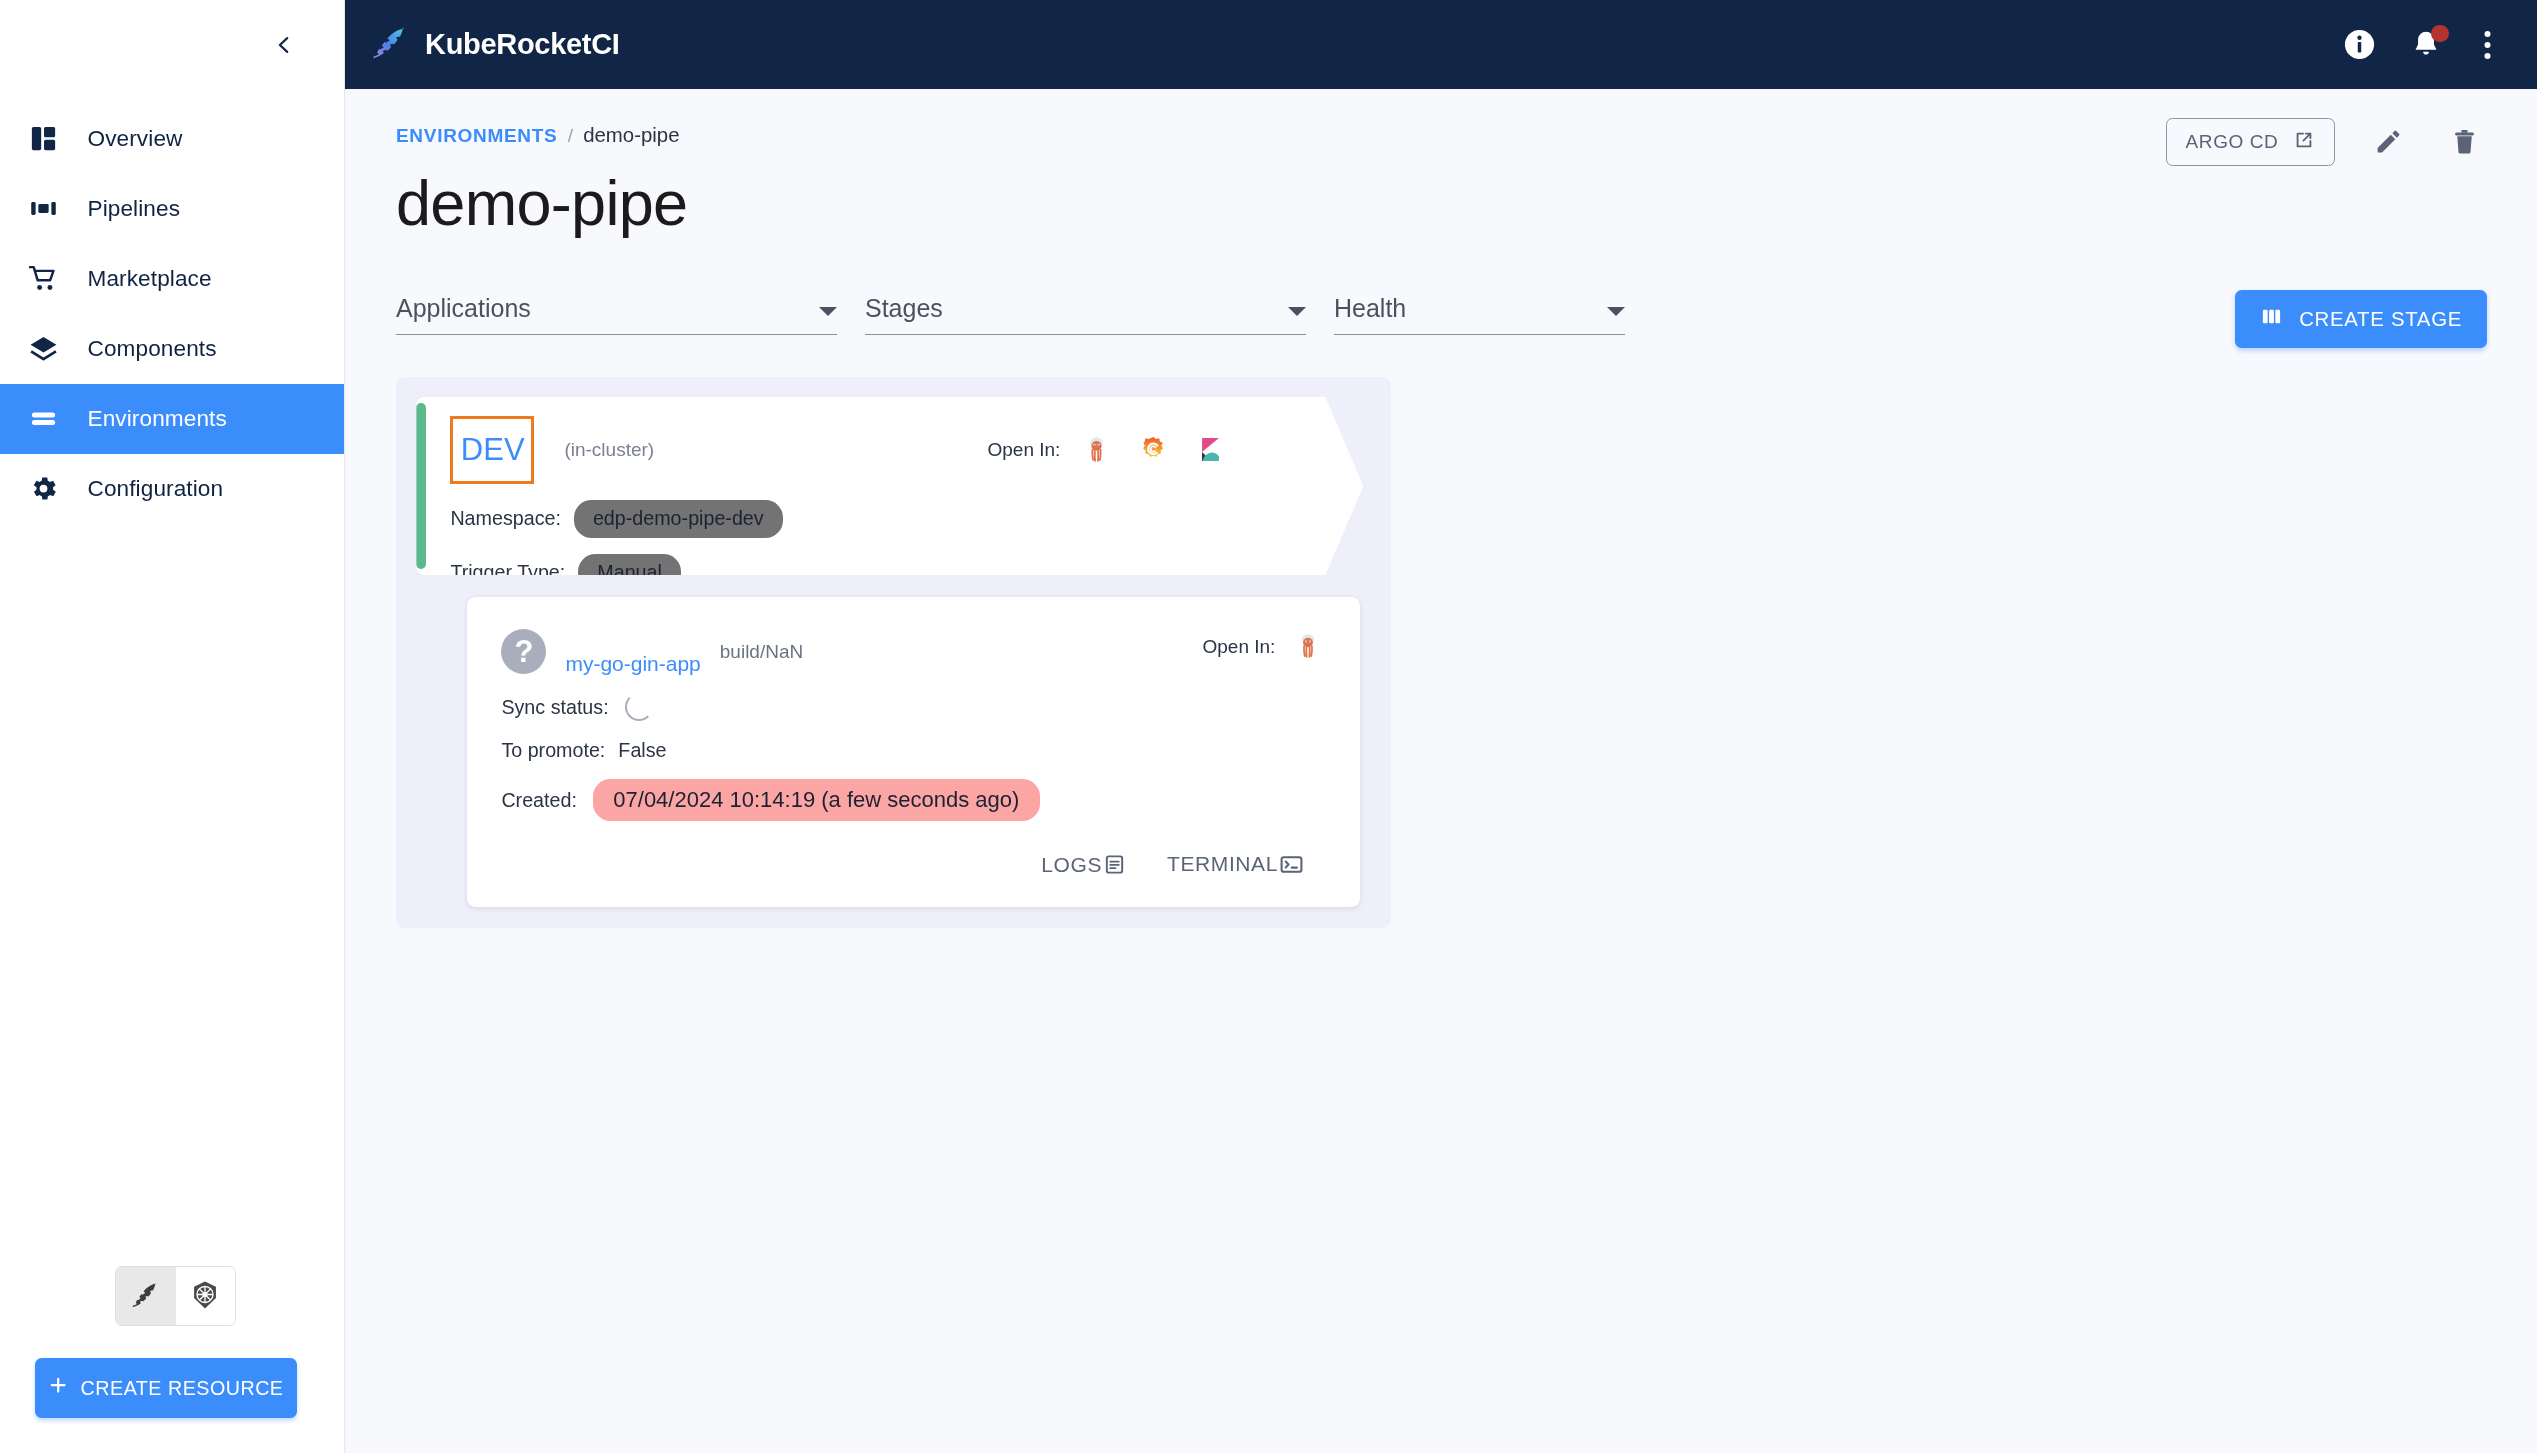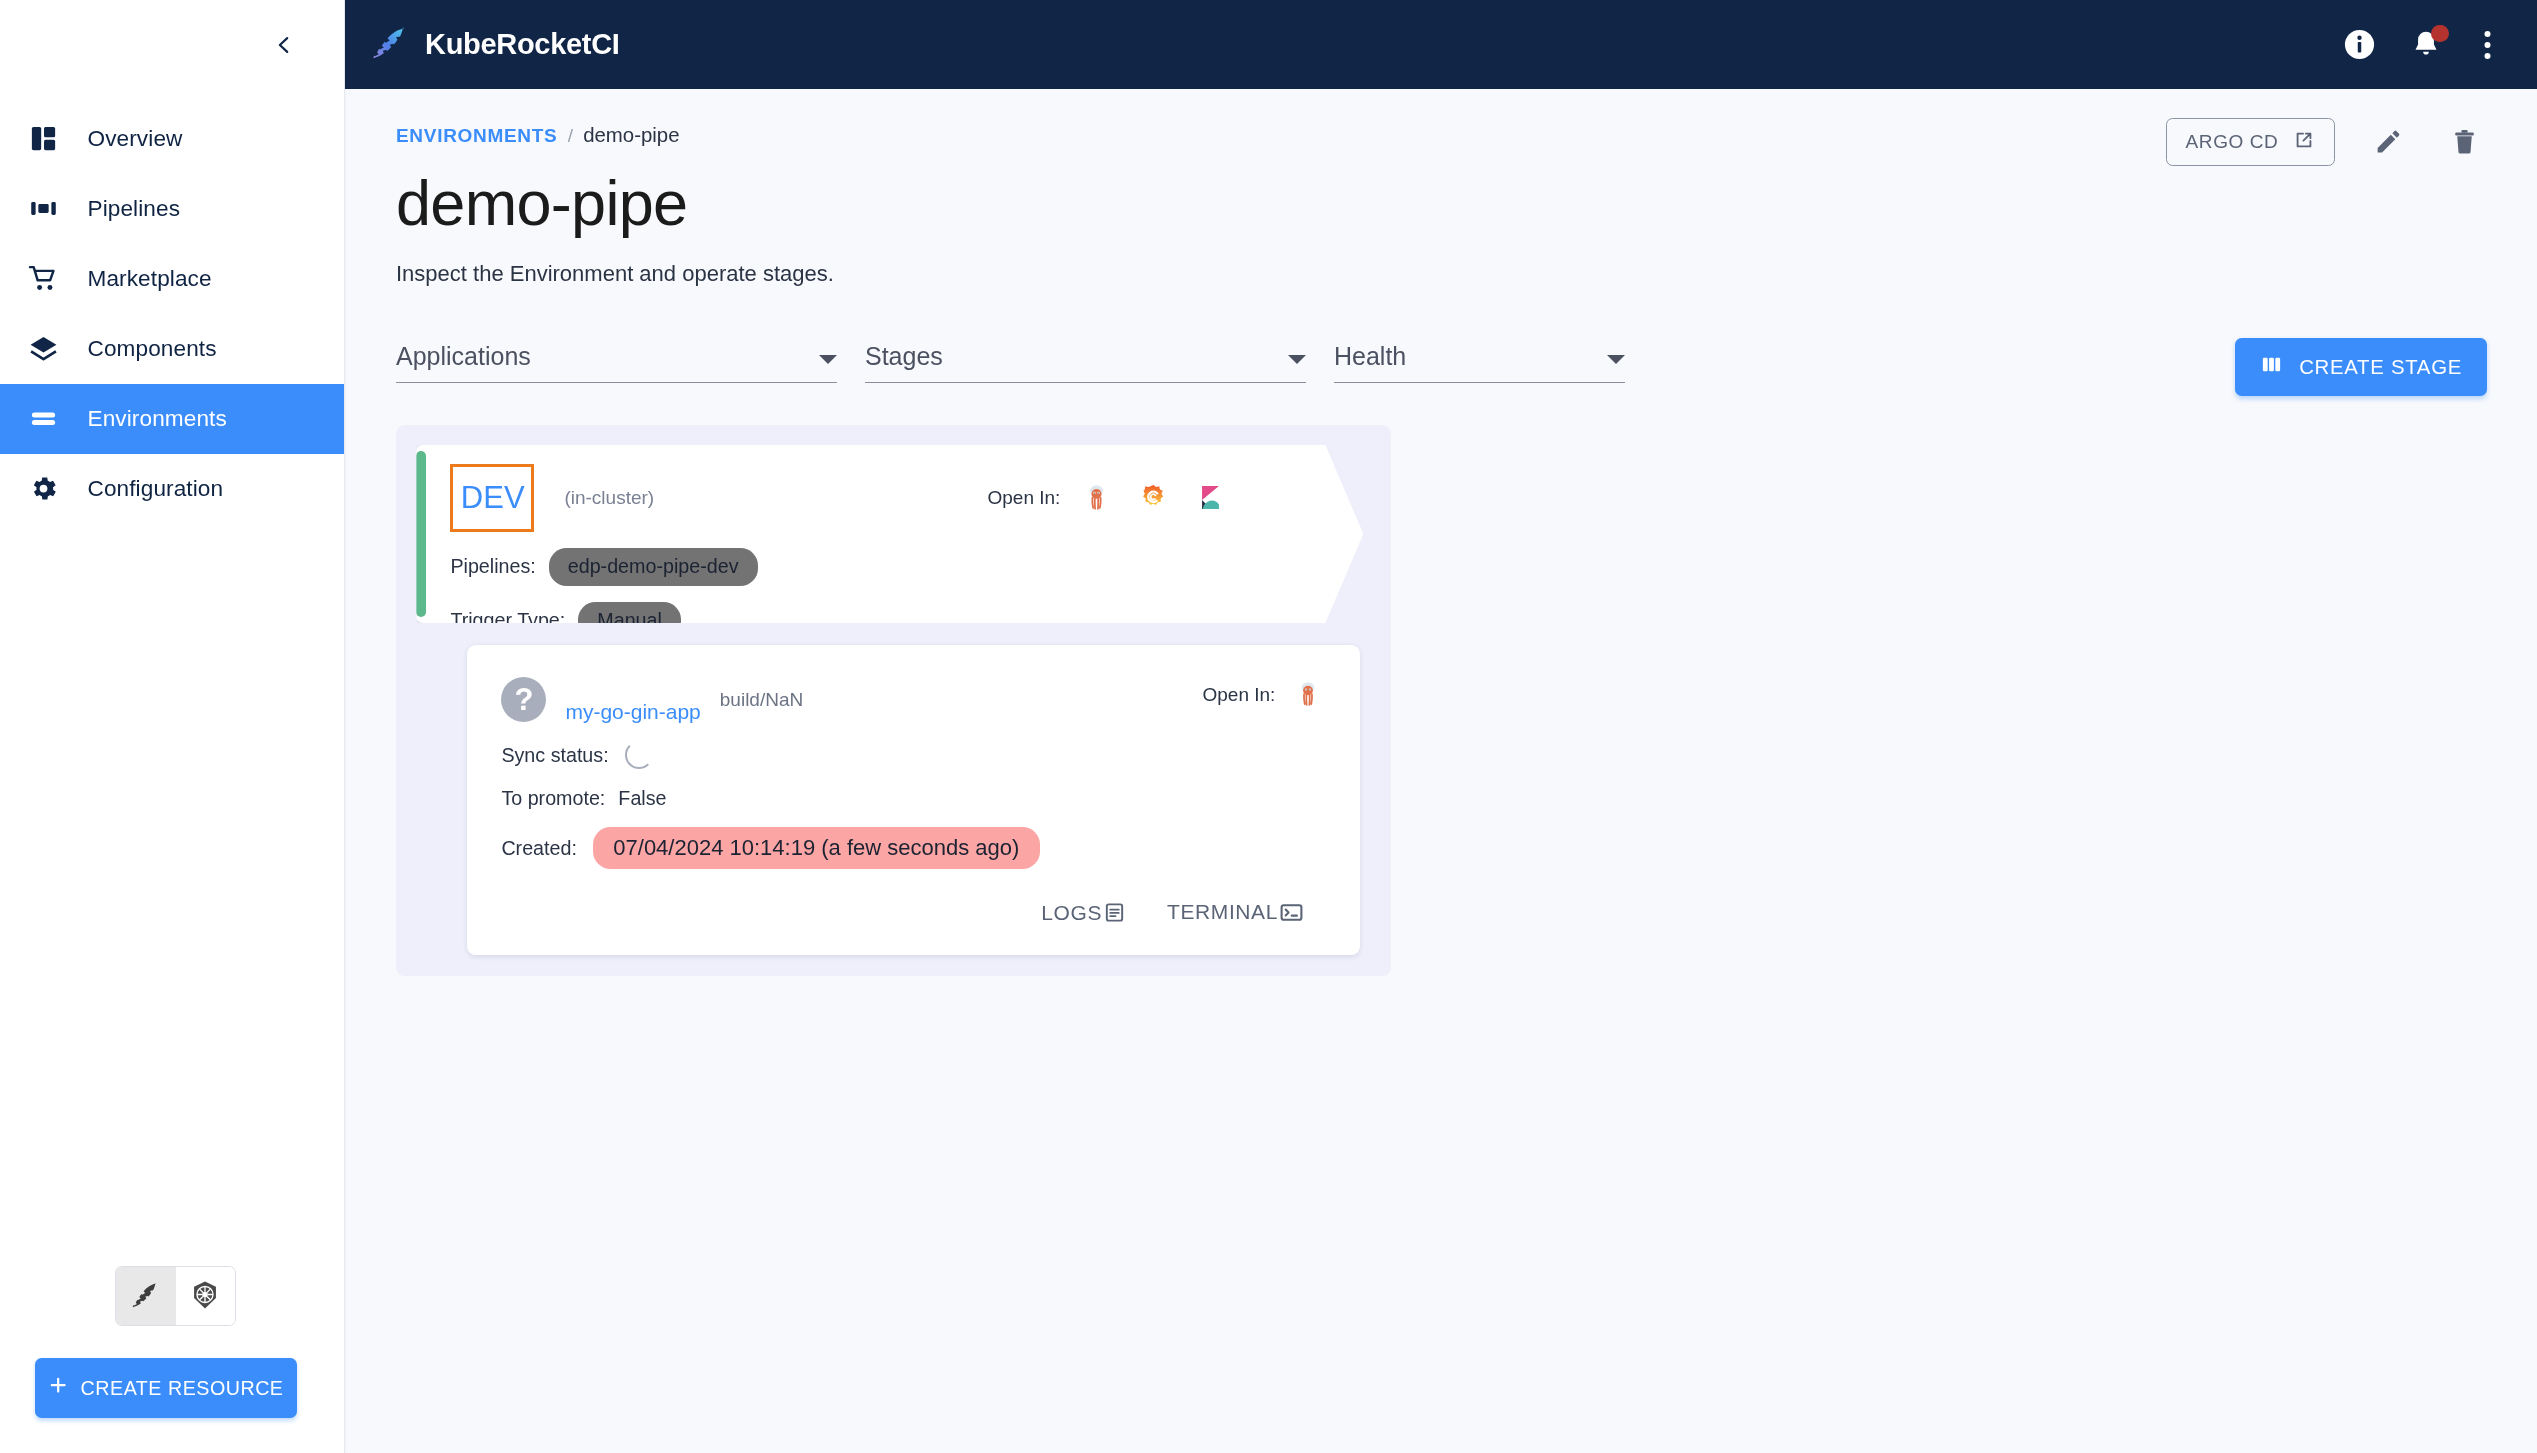--- a/index.html
+++ b/index.html
@@ -387,21 +387,20 @@
 
     <div class="content">
 
       <div class="breadcrumb">
         <span class="bc-link">ENVIRONMENTS</span>
         <span class="bc-sep">/</span>
         <span class="bc-current">demo-pipe</span>
       </div>
 
       <h1 class="page-title">demo-pipe</h1>
-      <p class="page-subtitle">Inspect the Environment and operate stages.</p>
 
       <div class="header-actions">
         <button class="argocd-btn">
           <span>ARGO CD</span>
           <span>
             <svg width="22" height="22" viewBox="0 0 24 24">
               <path d="M5 5h6M5 5v14h14v-6" fill="none" stroke="#5b6476" stroke-width="2" stroke-linecap="round" stroke-linejoin="round"></path>
               <path d="M19 5h-5M19 5v5M19 5l-7.6 7.6" fill="none" stroke="#5b6476" stroke-width="2" stroke-linecap="round" stroke-linejoin="round"></path>
             </svg>
           </span>
@@ -503,21 +502,21 @@
                   <svg width="29" height="29" viewBox="0 0 24 24">
                     <polygon points="5,2.5 19,2.5 5,14" fill="#e34a8a"></polygon>
                     <polygon points="5,14 5,21.5 12.4,21.5" fill="#2c2f45"></polygon>
                     <path d="M19 21.5H5.6c.6-4 3.9-7 7.6-7 2.3 0 4.4 1.2 5.8 3.2z" fill="#4cb5ac"></path>
                   </svg>
                 </span>
               </span>
             </div>
 
             <div class="kv-row">
-              <span class="kv-key">Pipelines:</span>
+              <span class="kv-key">Namespace:</span>
               <span class="kv-chip">edp-demo-pipe-dev</span>
             </div>
 
             <div class="kv-row">
               <span class="kv-key">Trigger Type:</span>
               <span class="kv-chip">Manual</span>
             </div>
 
           </div>
         </div>

